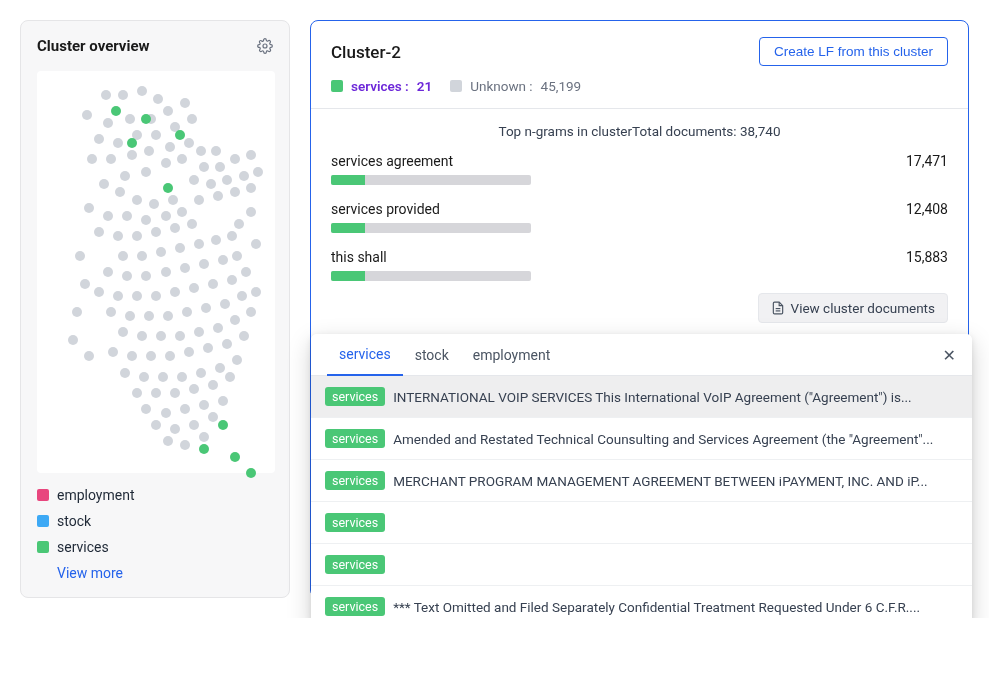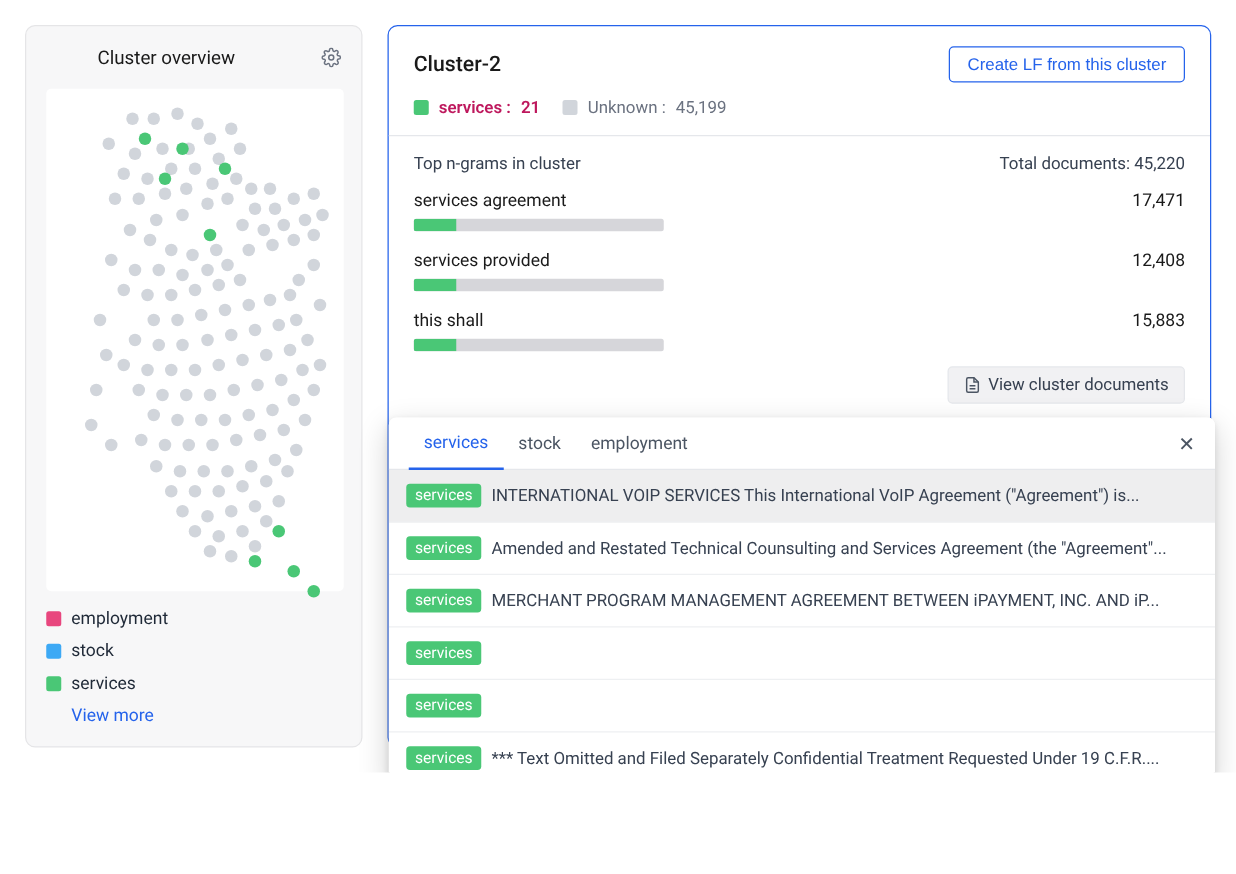--- a/index.html
+++ b/index.html
@@ -23,22 +23,21 @@
       padding: 16px;
     }
     .sidebar-header {
       display: flex;
       justify-content: space-between;
       align-items: center;
       margin-bottom: 16px;
     }
     .sidebar-title {
       font-size: 15px;
-      font-weight: 400;
-      margin-left: 41px;
+      font-weight: 700;
     }
     .gear-icon {
       width: 16px;
       height: 16px;
       cursor: pointer;
       stroke: #6b7280;
       fill: none;
     }
     .scatter-area {
       width: 238px;
@@ -108,28 +107,28 @@
       align-items: center;
       gap: 8px;
       padding: 0 20px 14px 20px;
       font-size: 13.5px;
     }
     .stat-swatch {
       width: 12px;
       height: 12px;
       border-radius: 2px;
     }
-    .stat-label { color: #be185d; }
+    .stat-label { color: #6d28d9; }
     .stat-label.bold { font-weight: 600; }
     .stat-gap { margin-left: 10px; }
     .unknown-text { color: #6b7280; }
     .divider { border-top: 1px solid #e5e7eb; }
     .ngram-header {
       display: flex;
-      justify-content: space-between;
+      justify-content: center;
       padding: 14px 20px 4px 20px;
       font-size: 13.5px;
       color: #374151;
     }
     .ngram-item {
       padding: 10px 20px 6px 20px;
     }
     .ngram-row {
       display: flex;
       justify-content: space-between;
@@ -426,21 +425,21 @@
       <span class="stat-swatch" style="background:#4ac776"></span>
       <span class="stat-label bold">services :</span>
       <span class="stat-label bold">21</span>
       <span class="stat-swatch stat-gap" style="background:#d1d5db"></span>
       <span class="unknown-text">Unknown :</span>
       <span class="unknown-text">45,199</span>
     </div>
     <div class="divider"></div>
     <div class="ngram-header">
       <span>Top n-grams in cluster</span>
-      <span>Total documents: 45,220</span>
+      <span>Total documents: 38,740</span>
     </div>
     <div id="ngrams">
         <div class="ngram-item">
           <div class="ngram-row">
             <span>services agreement</span>
             <span>17,471</span>
           </div>
           <div class="ngram-bar-bg">
             <div class="ngram-bar-fill" style="width: 17%;"></div>
           </div>
@@ -497,18 +496,18 @@
             <span class="doc-text">MERCHANT PROGRAM MANAGEMENT AGREEMENT BETWEEN iPAYMENT, INC. AND iP...</span>
           </div>
           <div class="doc-item">
             <span class="doc-badge">services</span>
           </div>
           <div class="doc-item">
             <span class="doc-badge">services</span>
           </div>
           <div class="doc-item">
             <span class="doc-badge">services</span>
-            <span class="doc-text">*** Text Omitted and Filed Separately Confidential Treatment Requested Under 19 C.F.R....</span>
+            <span class="doc-text">*** Text Omitted and Filed Separately Confidential Treatment Requested Under 6 C.F.R....</span>
           </div>
         </div>
     </div>
   </div>
 </div>
 
 </body></html>

